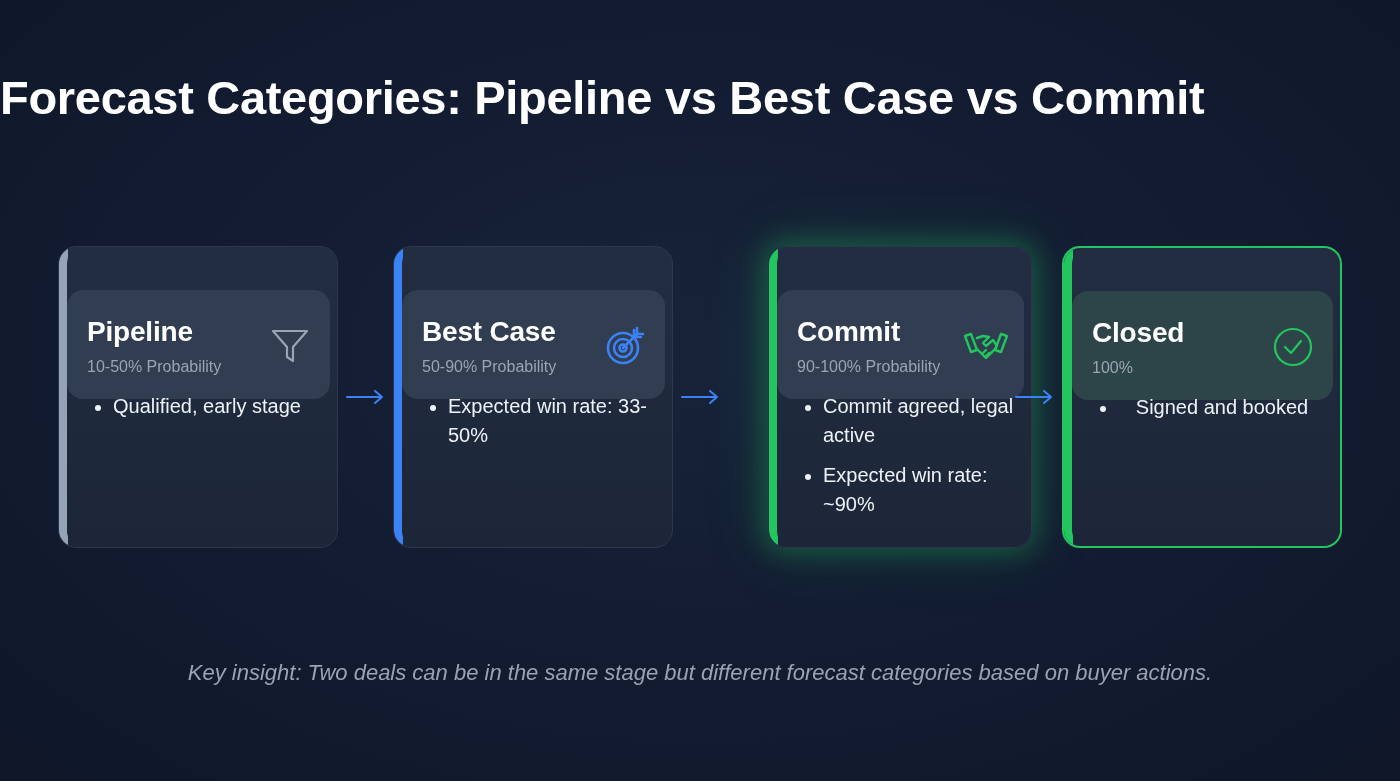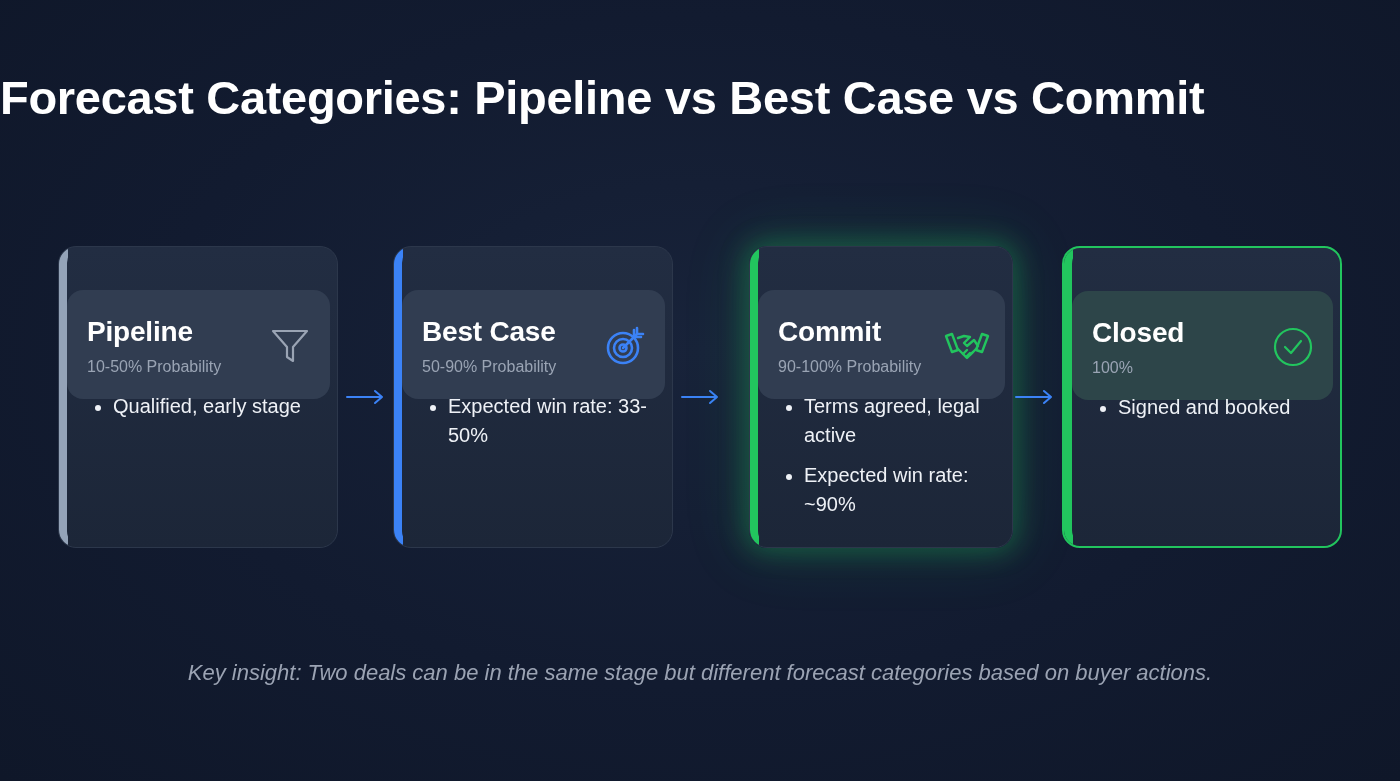--- a/index.html
+++ b/index.html
@@ -87,26 +87,26 @@
     left: 2px; top: 13px;
     width: 6px; height: 6px;
     border-radius: 50%;
     background: #eef1f6;
   }
   
   #card-pipeline { left: 58px; }
   #card-pipeline .stripe { background: #94a3b8; }
   #card-bestcase { left: 393px; padding-left: 42px; }
   #card-bestcase .stripe { background: #3b82f6; }
-  #card-commit { left: 749px; width: 264px;
+  #card-commit { left: 768px; width: 264px;
     box-shadow: 0 0 24px 6px rgba(34,197,94,0.28), 0 0 60px 10px rgba(34,197,94,0.12);
     border-radius: 18px;
   }
   #card-commit .stripe { background: #22c55e; }
-  #card-closed { left: 1062px; border: 2.5px solid #22c55e; }
+  #card-closed { left: 1062px; border: 2.5px solid #22c55e; text-align: center; }
   #card-closed .stripe { background: #22c55e; }
   #card-closed .head { background: #2d4549; }
 
   .arrow {
     position: absolute;
     top: 387px;
     width: 40px; height: 20px;
   }
   .footer {
     position: absolute;
@@ -175,21 +175,21 @@
       <div class="prob">90-100% Probability</div>
       <svg class="icon" viewBox="0 0 48 44" fill="none" stroke="#22c55e" stroke-width="2.4" stroke-linecap="round" stroke-linejoin="round" style="width:48px;right:14px;">
         <path d="M3 12 L9 10 L15 26 L9 28 Z"></path>
         <path d="M45 12 L39 10 L33 26 L39 28 Z"></path>
         <path d="M15 14 L21 12 L27 13 L21 19 L24 22 L31 16 L35 22"></path>
         <path d="M15 25 L24 34 L34 24"></path>
         <path d="M20 30 L24 26 M23 33 L27 29 M27 31 L30 28"></path>
       </svg>
     </div>
     <ul>
-      <li>Terms agreed, legal active</li>
+      <li>Commit agreed, legal active</li>
       <li>Expected win rate: ~90%</li>
     </ul>
   </div>
 </div>
 
 <svg class="arrow" style="left:1014px" viewBox="0 0 40 20" fill="none" stroke="#3b82f6" stroke-width="2" stroke-linecap="round" stroke-linejoin="round">
   <path d="M2 10 H37 M30 4 L37 10 L30 16"></path>
 </svg>
 
 <div class="card" id="card-closed">

